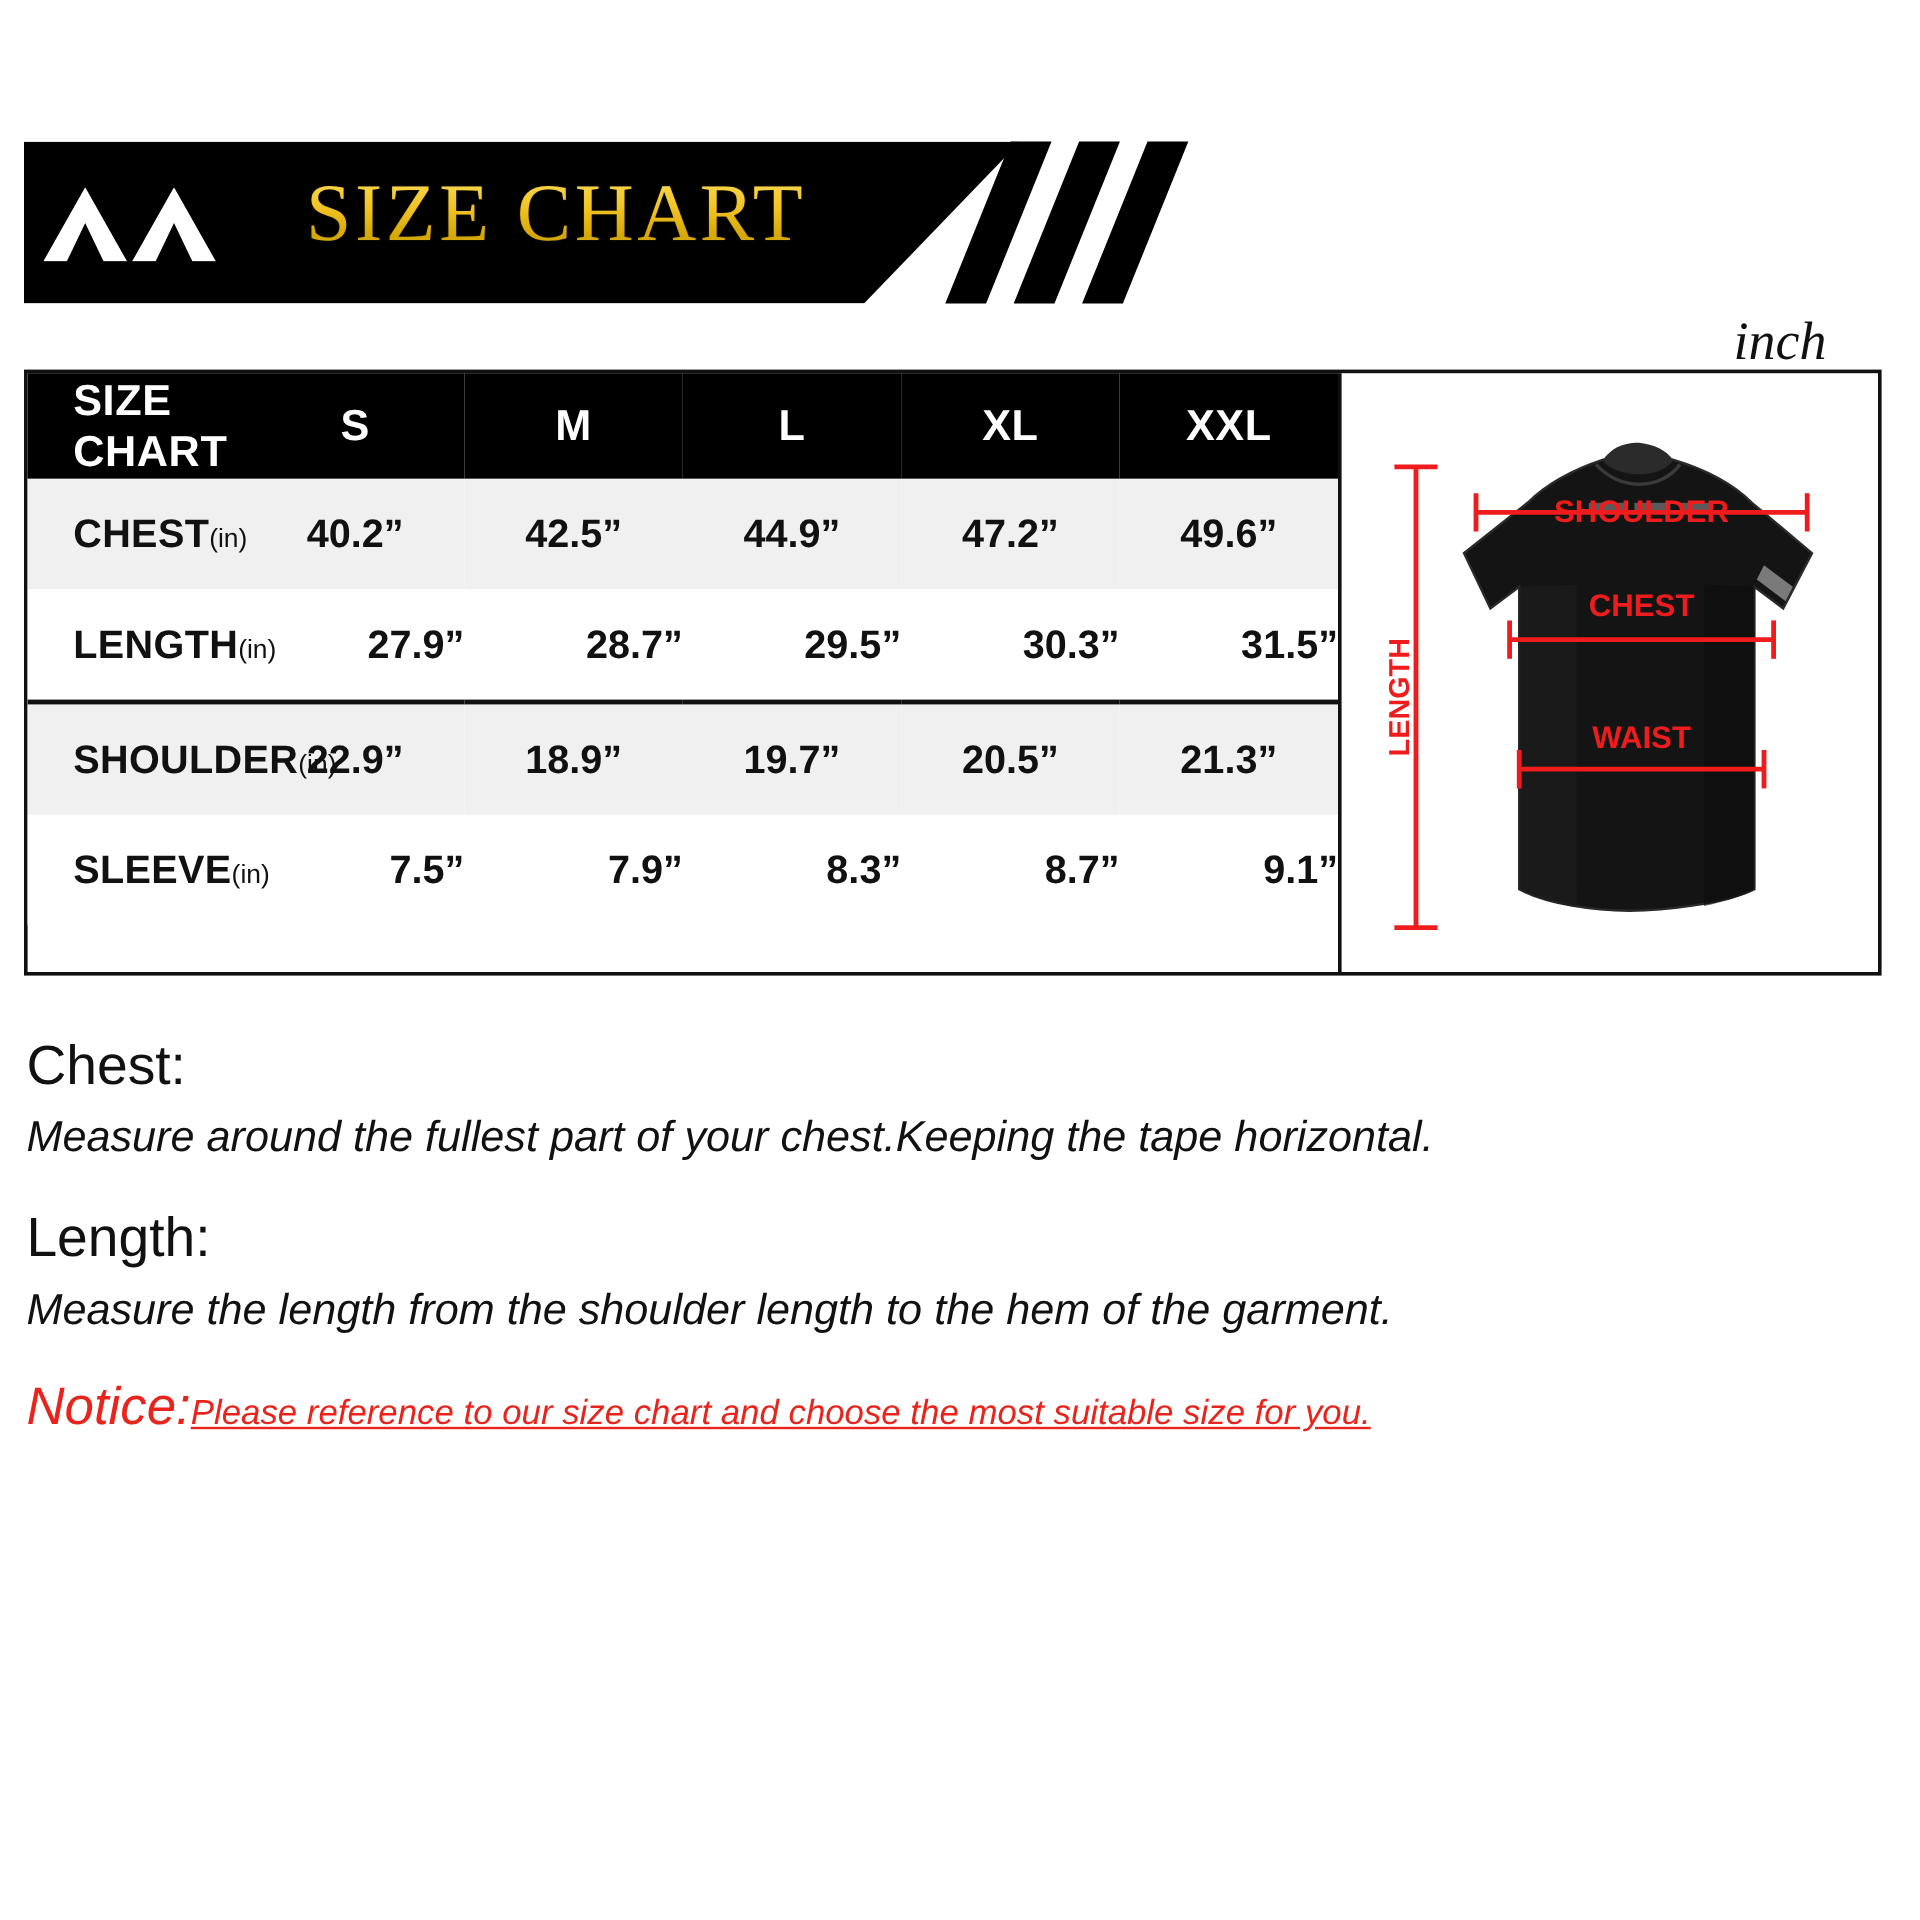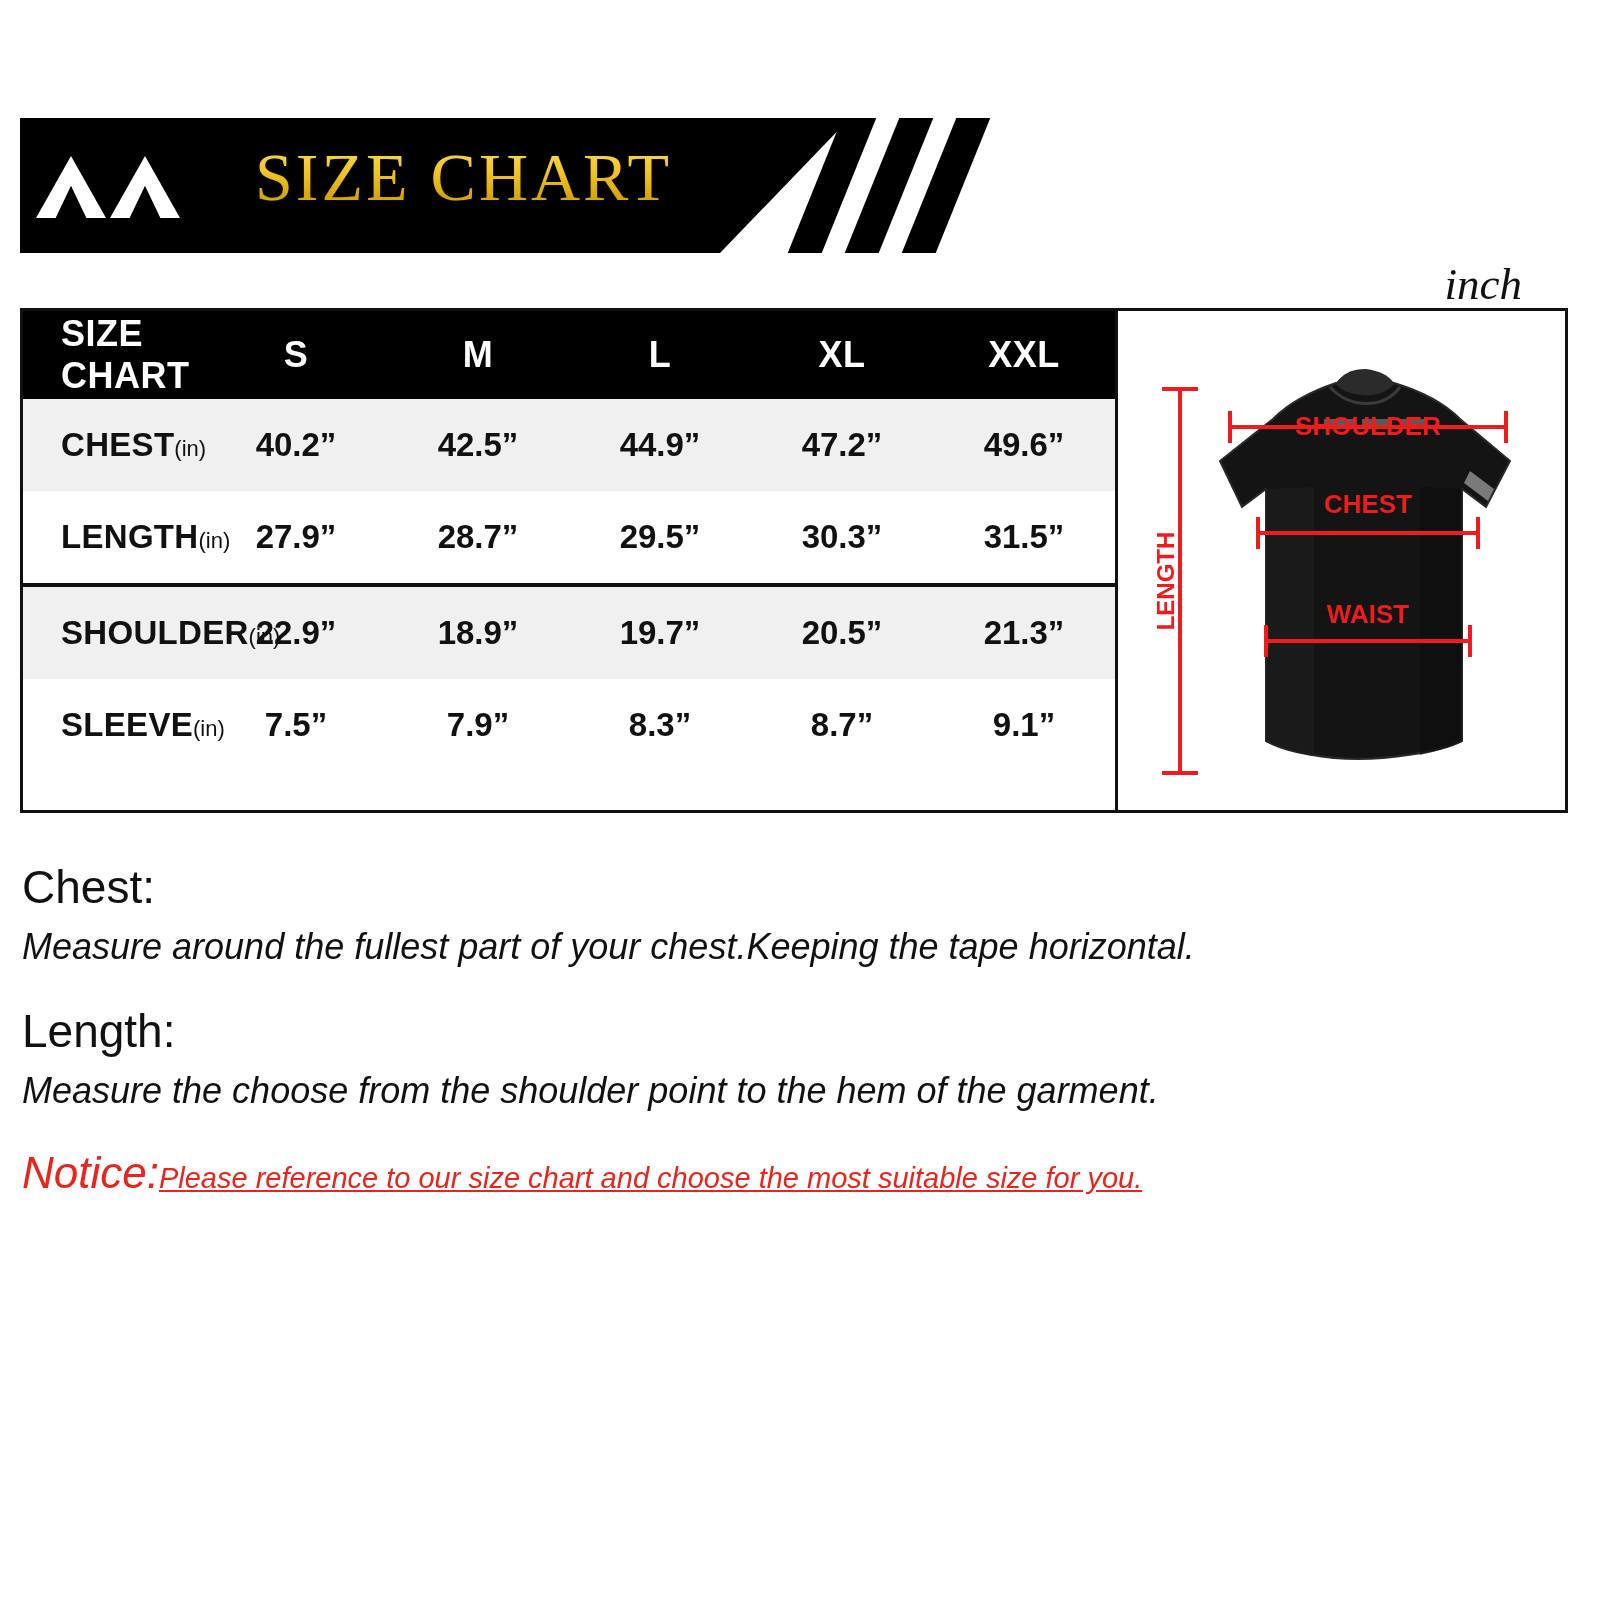--- a/index.html
+++ b/index.html
@@ -138,21 +138,21 @@
     padding-left: 38px;
     font-size: 33px;
     letter-spacing: 0.3px;
   }
   tbody td.rowlabel .unit {
     font-size: 22px;
     font-weight: normal;
     letter-spacing: 0;
   }
   tbody tr.alt td { background: #f0f0f0; }
-  tbody tr.plain td { background: #ffffff; }
+  tbody tr.plain td { background: #ffffff; text-align: right; }
   tbody tr.sep-top td { border-top: 4px solid #111; }
 
   
   .diagram {
     position: absolute;
     left: 1095px;
     top: 0;
     width: 450px;
     height: 499px;
     overflow: hidden;
@@ -305,17 +305,17 @@
       </g>
       <text x="250" y="312" text-anchor="middle" font-family="Liberation Sans, sans-serif" font-size="26" font-weight="bold" fill="#ee1c1c">WAIST</text>
     </svg>
   </div>
 </div>
 
 <div class="notes">
   <p class="note-head">Chest:</p>
   <p class="note-body">Measure around the fullest part of your chest.Keeping the tape horizontal.</p>
   <p class="note-head">Length:</p>
-  <p class="note-body">Measure the choose from the shoulder point to the hem of the garment.</p>
+  <p class="note-body">Measure the length from the shoulder length to the hem of the garment.</p>
   <p class="notice-line">
     <span class="notice-label">Notice:</span><span class="notice-text">Please reference to our size chart and choose the most suitable size for you.</span>
   </p>
 </div>
 
 </body></html>

